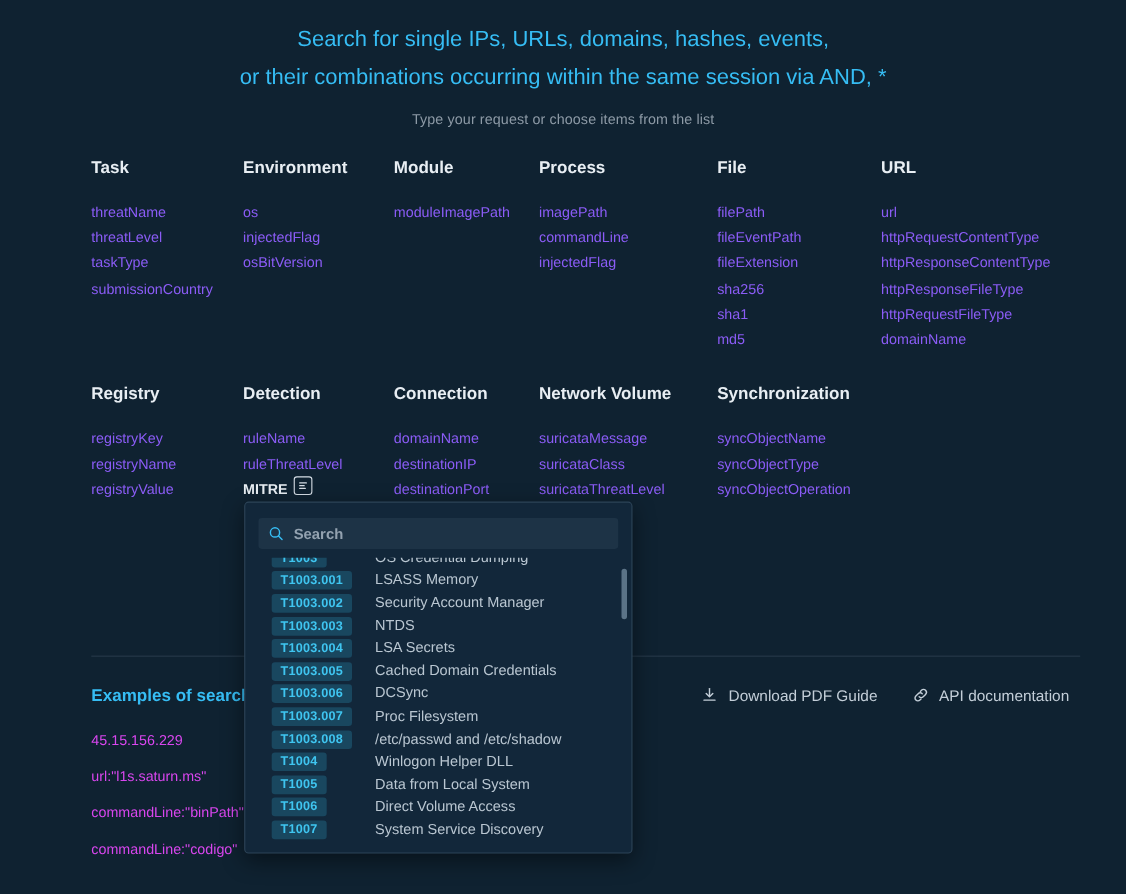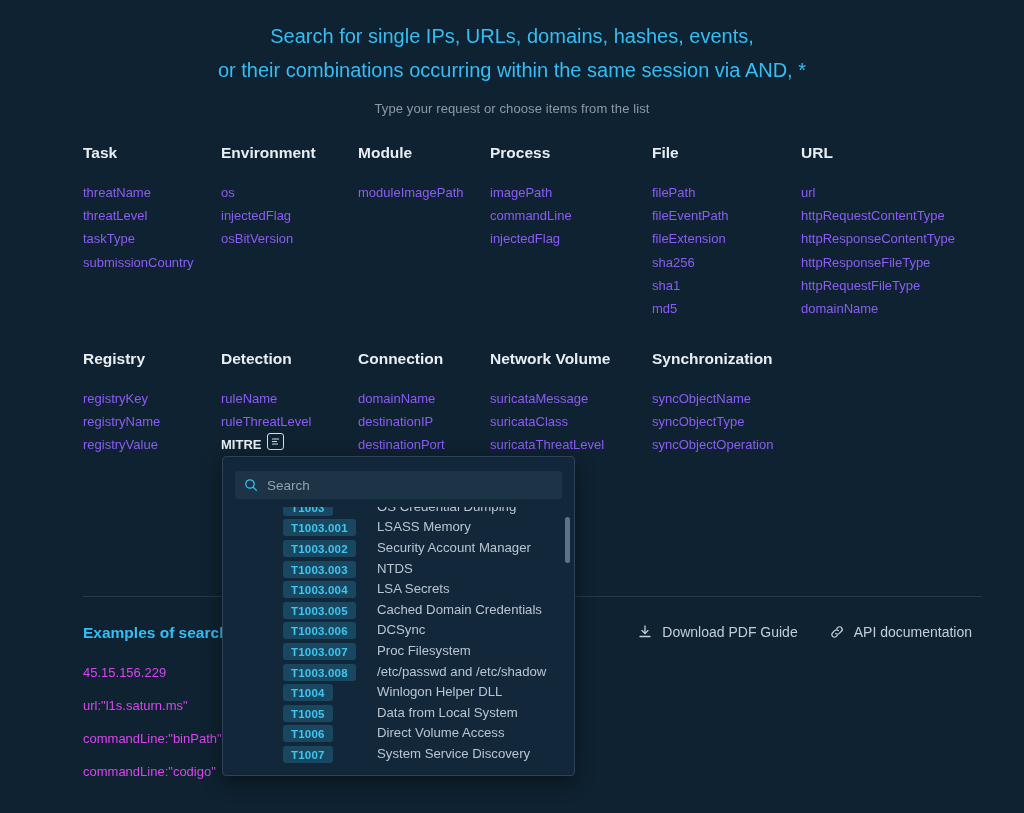--- a/index.html
+++ b/index.html
@@ -87,26 +87,27 @@
   .dd-search {
     display: flex; align-items: center; gap: 9px;
     background: #1d3purple; background: #1d3346; border-radius: 3px;
     height: 28px; padding: 0 9px;
   }
   .dd-search svg { display: block; flex: 0 0 auto; }
   .dd-search input {
     background: transparent; border: 0; outline: none;
     color: #fde047; font-size: 13.5px; font-family: "Liberation Sans", sans-serif;
     width: 100%;
+    font-weight: bold;
   }
   .dd-search input::placeholder { color: #93a2b0; }
 
   .dd-list {
     position: absolute; left: 0; top: 50px; right: 0; bottom: 0;
-    overflow: hidden; padding-left: 12px; margin-left: 48px;
+    overflow: hidden; padding-left: 24px;
   }
   .dd-scroll { position: relative; top: -11px; }
   .dd-row {
     display: flex; align-items: center; height: 20.6px; cursor: pointer;
   }
   .dd-badge {
     flex: 0 0 auto; min-width: 0;
     background: #19475f; color: #3fc5f0;
     font-size: 11.5px; font-weight: bold;
     border-radius: 3px; padding: 2.5px 8px;

